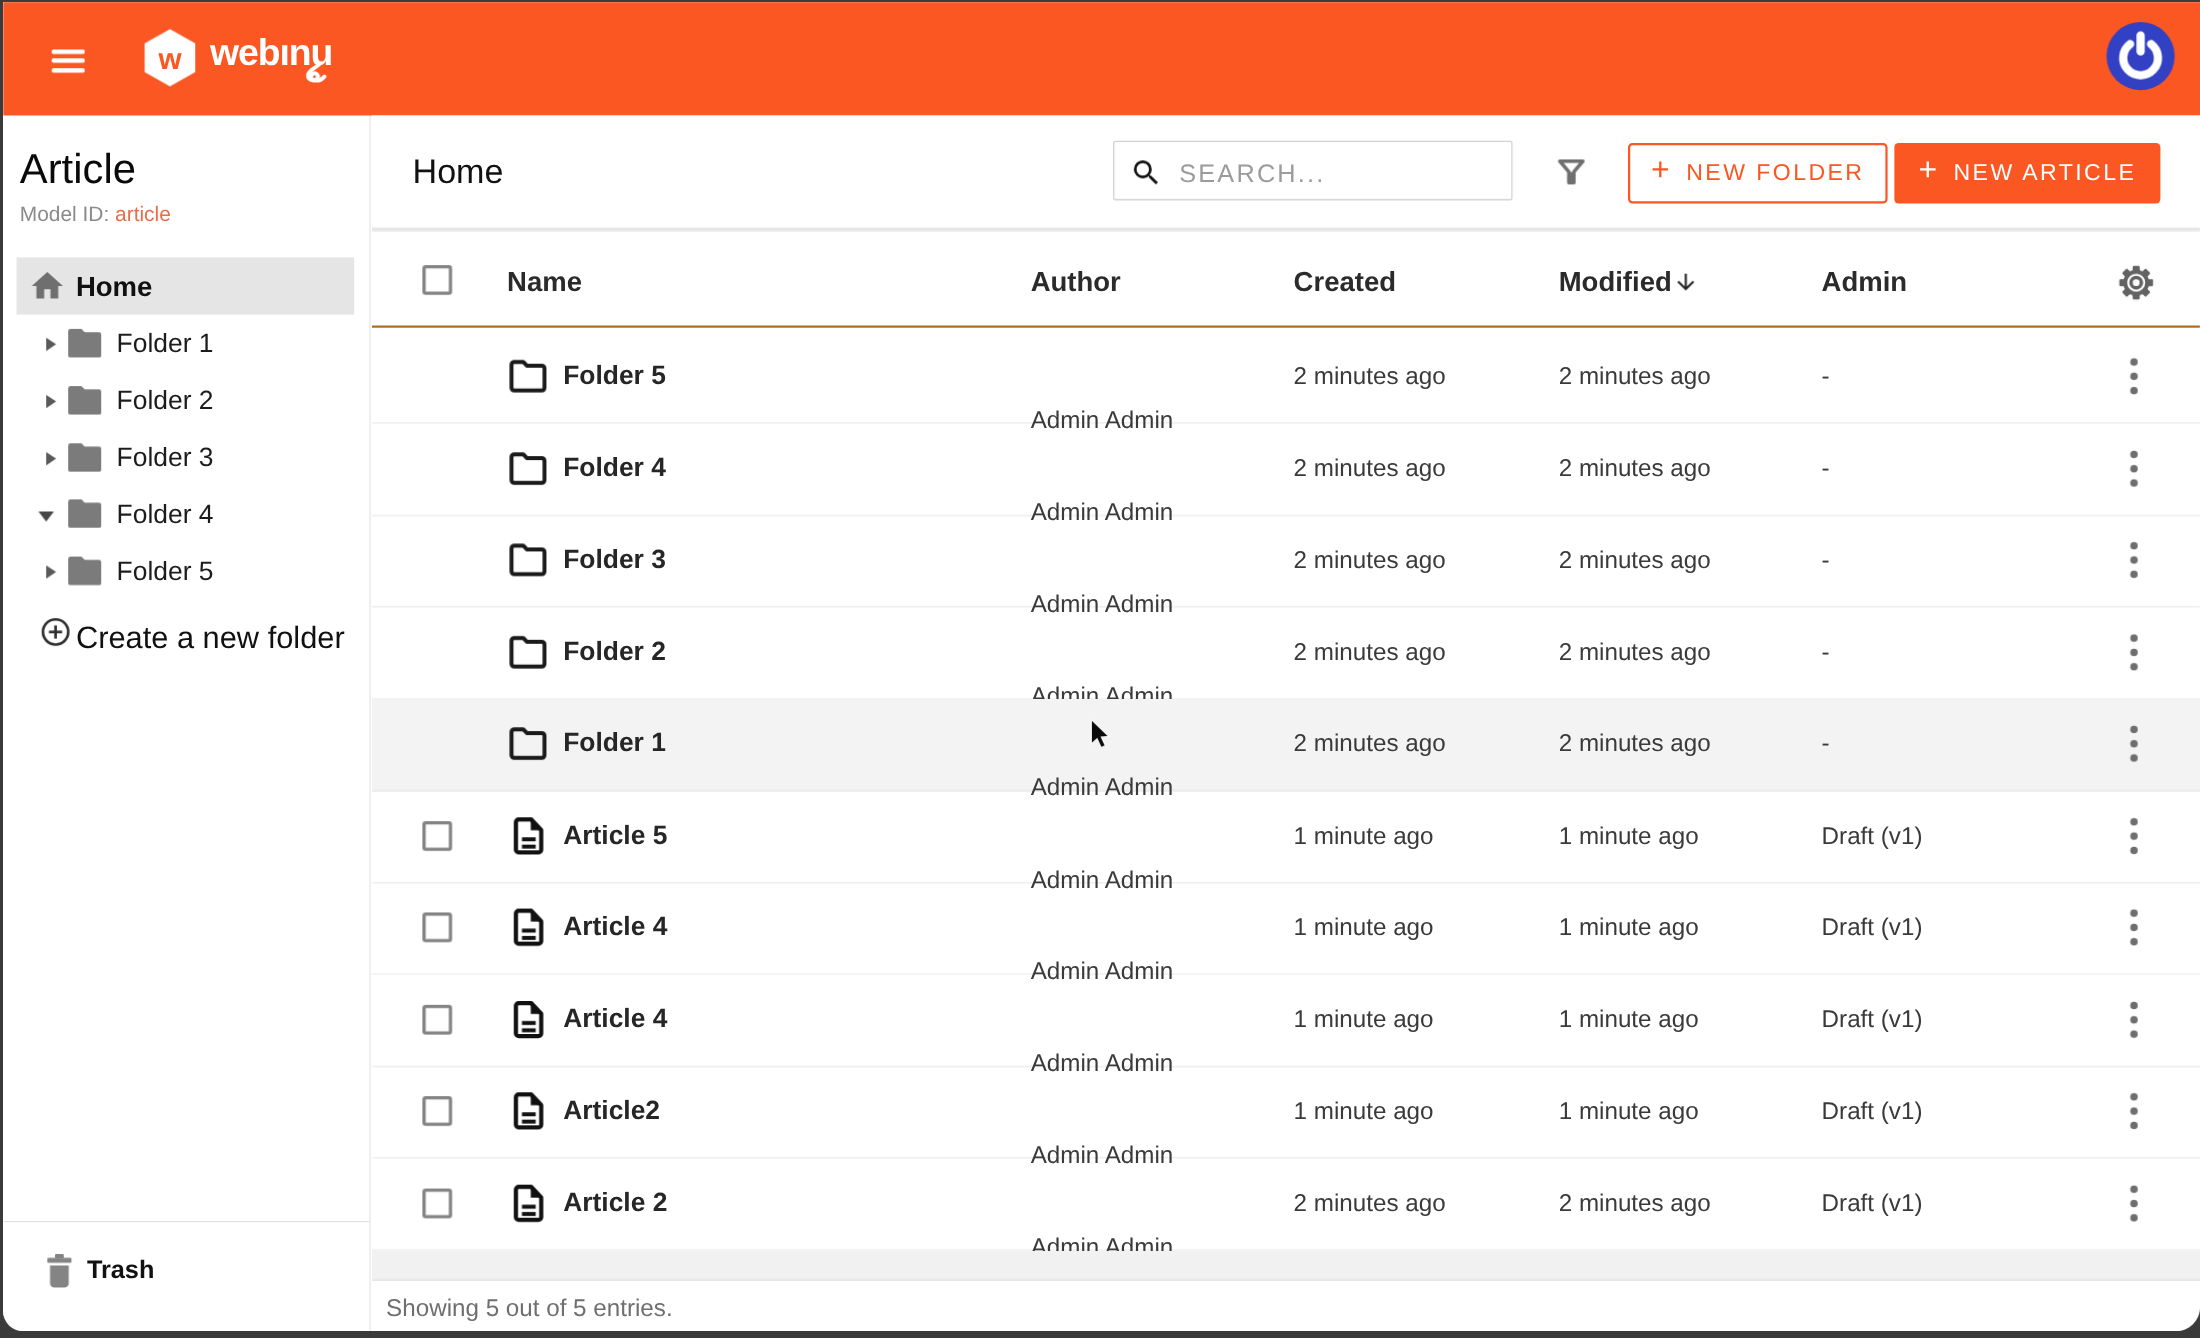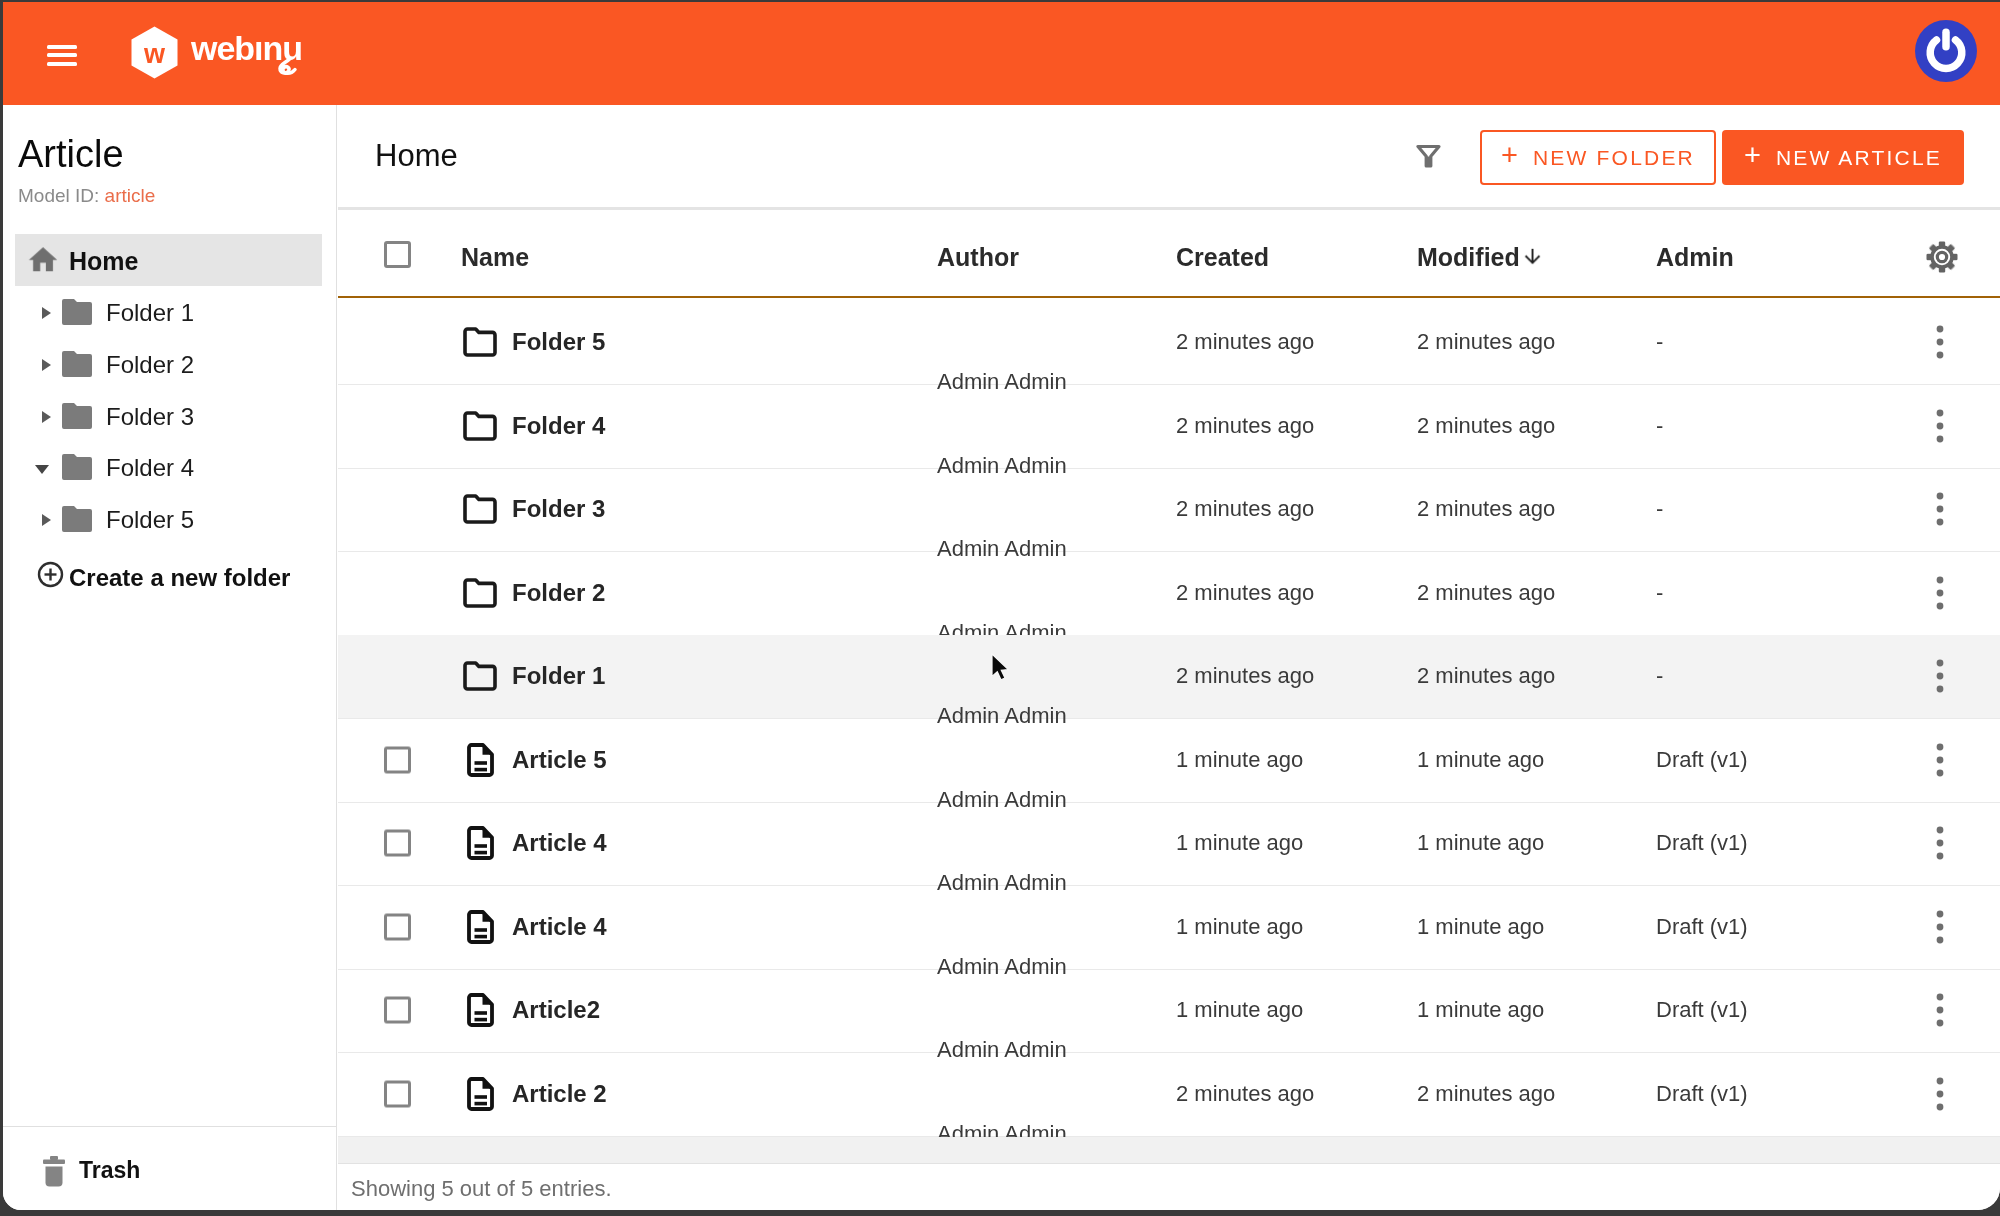--- a/index.html
+++ b/index.html
@@ -16,22 +16,22 @@
 #sb-model { position:absolute; left:15px; top:80px; font-size:19px; color:#8a8a8a; }
 #sb-model span { color:#ea6d4a; }
 #nav-home { position:absolute; left:12px; top:129px; width:307px; height:52px; background:#e5e5e5; }
 #nav-home .hicon { position:absolute; left:11px; top:9px; }
 #nav-home .htext { position:absolute; left:54px; top:13px; font-size:25px; font-weight:700; color:#111; }
 .tree { position:absolute; left:0; width:334px; height:52px; }
 .tree .caret { position:absolute; left:37px; top:19px; }
 .tree .ficon { position:absolute; left:59px; top:12px; }
 .tree .ftext { position:absolute; left:103px; top:12px; font-size:24px; color:#1c1c1c; }
 #createfolder { position:absolute; left:34px; top:456px; }
-#createfolder .ctext { position:absolute; left:32px; top:3px; font-size:24px; font-weight:700; color:#111; white-space:nowrap; }
-#trash { position:absolute; left:0; bottom:0; width:333px; height:84px; border-top:1px solid #e0e0e0;padding-left:12px; }
+#createfolder .ctext { position:absolute; left:32px; top:3px; font-size:28px; font-weight:400; color:#111; white-space:nowrap; }
+#trash { position:absolute; left:0; bottom:0; width:333px; height:100px; border-top:1px solid #e0e0e0;padding-left:12px; }
 #trash .ttext { position:absolute; left:76px; top:30px; font-size:23px; font-weight:700; color:#111; }
 #main { position:absolute; left:335px; top:103px; right:0; bottom:0; background:#fff; }
 #toolbar { position:absolute; left:0; top:0; right:0; height:105px; border-bottom:3px solid #e4e4e4; }
 #mtitle { position:absolute; left:37px; top:33px; font-size:31px; color:#111; }
 #searchbox { position:absolute; left:674px; top:23px; width:363px; height:54px; border:1px solid #c9c9c9; border-radius:2px; background:#fff; }
 #searchph { position:absolute; left:59px; top:15px; font-size:23px; color:#9b9b9b; letter-spacing:2px; }
 #funnel { position:absolute; left:1077px; top:38px; }
 .btn { position:absolute; top:25px; height:55px; border-radius:4px; font-size:21px; letter-spacing:2.2px;
   display:flex; align-items:center; justify-content:center; }
 #btn-folder { left:1142px; width:236px; background:#fff; border:2px solid #fa5723; color:#fa5723; }
@@ -149,20 +149,26 @@
             <rect x="1" y="3.5" width="22" height="4.5" rx="1"></rect>
             <path d="M3.5 10.5 H20.5 V26.5 a4 4 0 0 1 -4 4 H7.5 a4 4 0 0 1 -4 -4 Z"></path>
           </g>
         </svg>
       <div class="ttext">Trash</div>
     </div>
   </div>
   <div id="main">
     <div id="toolbar">
       <div id="mtitle">Home</div>
+      <div id="searchbox">
+        <svg style="position:absolute;left:14px;top:13px" width="30" height="30" viewBox="0 0 24 24">
+            <path fill="#111" d="M15.5 14h-.79l-.28-.27A6.47 6.47 0 0 0 16 9.5 6.5 6.5 0 1 0 9.5 16c1.61 0 3.09-.59 4.23-1.57l.27.28v.79l5 4.99L20.49 19zm-6 0C7.01 14 5 11.99 5 9.5S7.01 5 9.5 5 14 7.01 14 9.5 11.99 14 9.5 14"></path>
+          </svg>
+        <div id="searchph">SEARCH...</div>
+      </div>
       <svg id="funnel" width="27" height="27" viewBox="0 0 27 27">
           <path d="M3 3.5 H24 L15.8 13.2 V23 H11.2 V13.2 Z" fill="none" stroke="#6f6f6f" stroke-width="3.2" stroke-linejoin="round"></path>
           <rect x="11.2" y="13.5" width="4.6" height="9.5" fill="#6f6f6f"></rect>
         </svg>
       <div class="btn" id="btn-folder"><span class="plus">+</span>NEW FOLDER</div>
       <div class="btn" id="btn-article"><span class="plus">+</span>NEW ARTICLE</div>
     </div>
     <div id="thead">
       <div class="checkbox" style="left:46px; top:27px;"></div>
       <div class="hcell" style="left:123px">Name</div>

